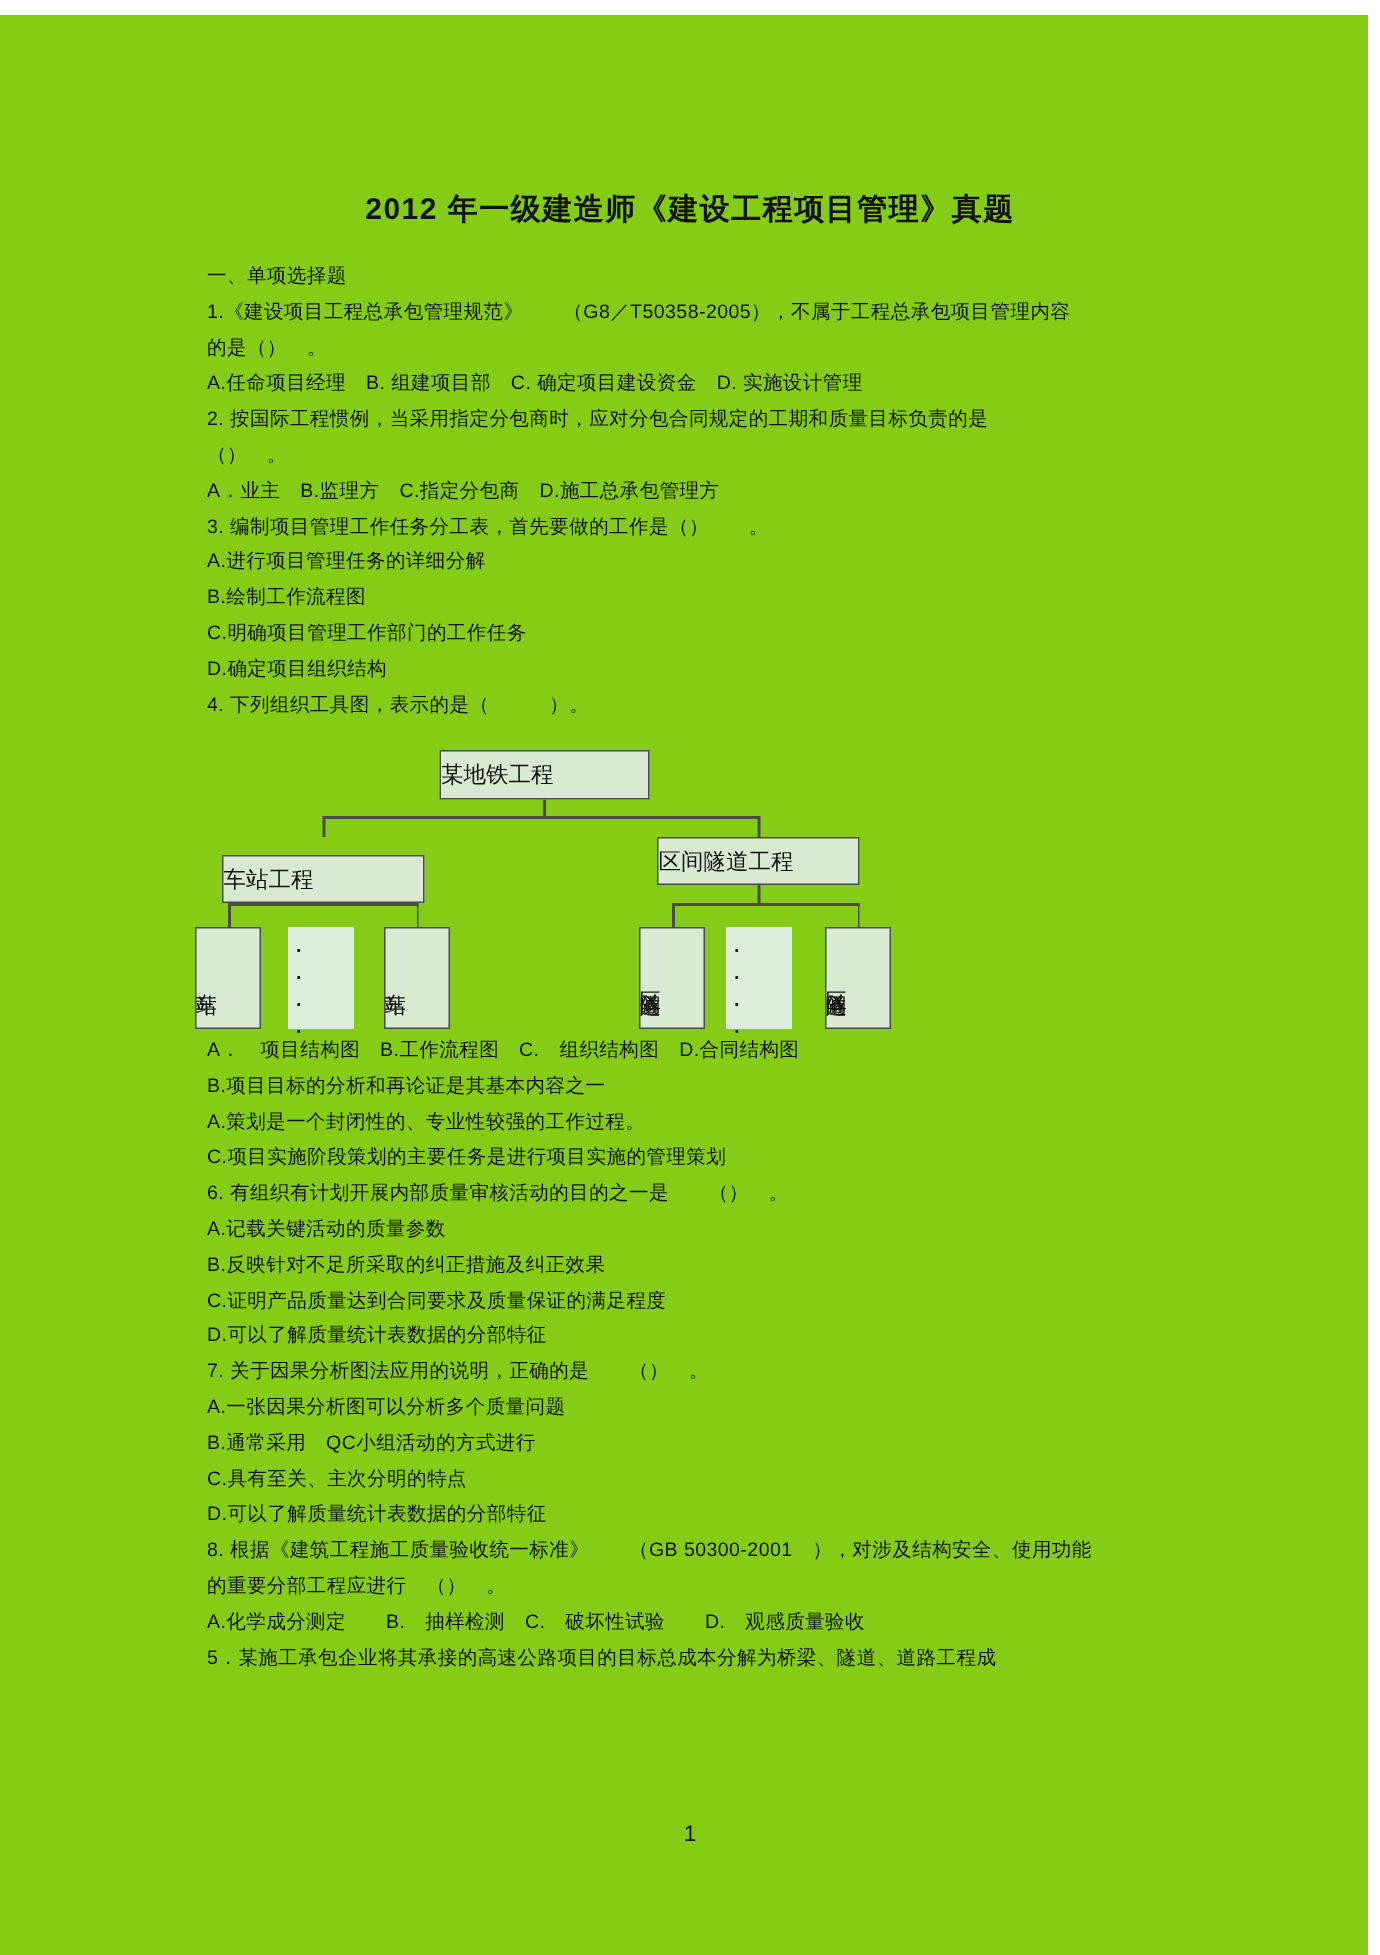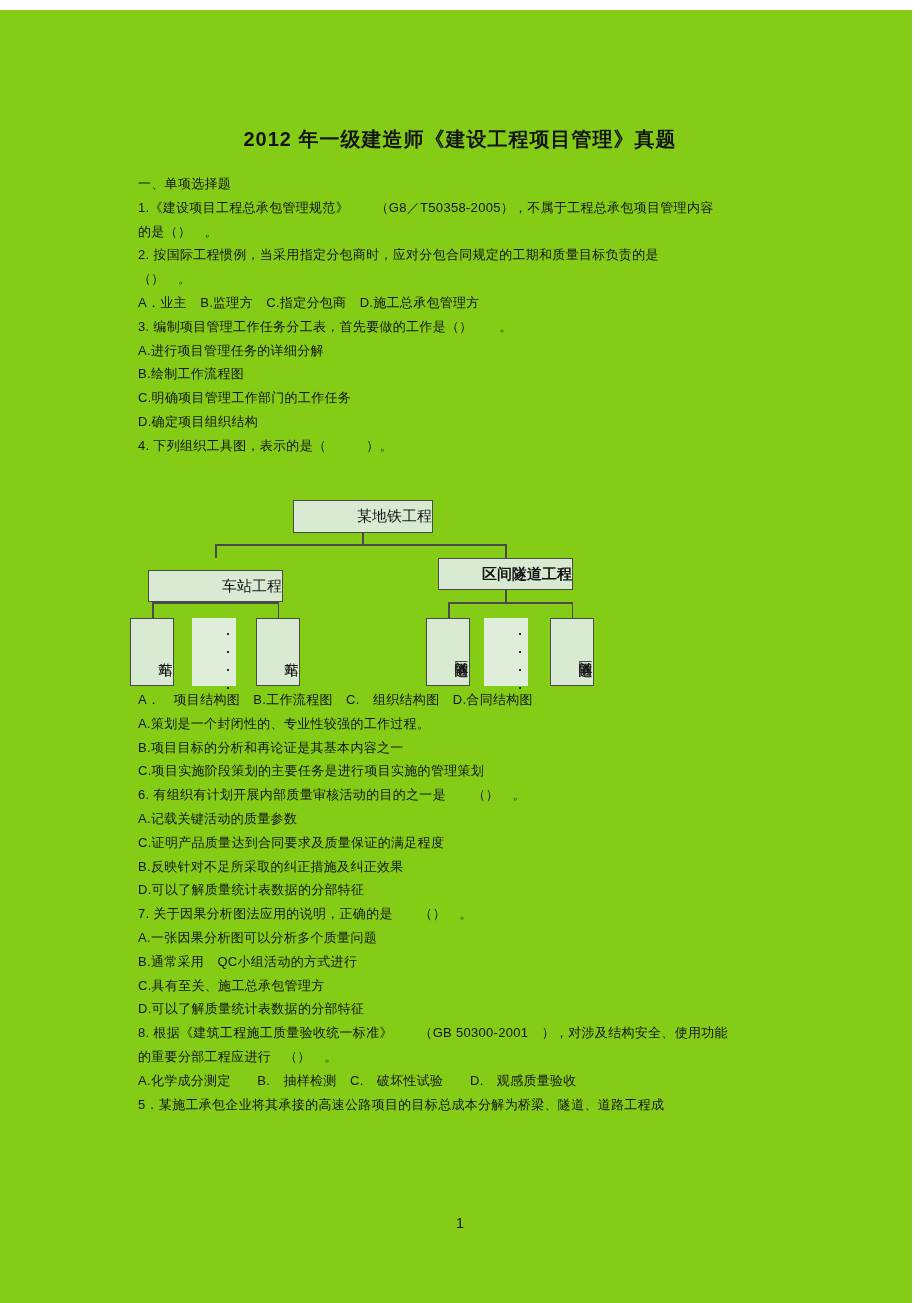--- a/index.html
+++ b/index.html
@@ -41,28 +41,28 @@
 
   
   .diagram { position: absolute; left: 0; top: 0; width: 920px; height: 700px; }
   .dbox {
     position: absolute;
     box-sizing: border-box;
     background: #d9ead3;
     border: 1.5px solid #4a4a4a;
     display: flex;
     align-items: center;
-    justify-content: flex-end;
+    justify-content: flex-start;
     font-size: 15px;
     color: #141414;
   }
   .dbox.noborder { border: none; background: #dfeeda; align-items: flex-start; }
   .root-box   { left: 293px; top: 490px; width: 140px; height: 33px; }
   .branch-left  { left: 148px; top: 560px; width: 135px; height: 32px; }
-  .branch-right { left: 438px; top: 548px; width: 135px; height: 32px; font-weight: bold; }
+  .branch-right { left: 438px; top: 548px; width: 135px; height: 32px; }
   .leaf { width: 44px; height: 68px; top: 608px; }
   .leaf-l1 { left: 130px; }
   .leaf-l2 { left: 192px; }
   .leaf-l3 { left: 256px; }
   .leaf-r1 { left: 426px; }
   .leaf-r2 { left: 484px; }
   .leaf-r3 { left: 550px; }
   .vtext {
     writing-mode: vertical-rl;
     text-orientation: upright;
@@ -95,20 +95,21 @@
 <body>
 
 <div class="page">
 
   <h1 class="title">2012 年一级建造师《建设工程项目管理》真题</h1>
 
   <div class="textblock top-block">
     <div class="line">一、单项选择题</div>
     <div class="line">1.《建设项目工程总承包管理规范》　　（G8／T50358-2005），不属于工程总承包项目管理内容</div>
     <div class="line">的是（）　。</div>
+    <div class="line">A.任命项目经理　B. 组建项目部　C. 确定项目建设资金　D. 实施设计管理</div>
     <div class="line">2. 按国际工程惯例，当采用指定分包商时，应对分包合同规定的工期和质量目标负责的是</div>
     <div class="line">（）　。</div>
     <div class="line">A．业主　B.监理方　C.指定分包商　D.施工总承包管理方</div>
     <div class="line">3. 编制项目管理工作任务分工表，首先要做的工作是（）　　。</div>
     <div class="line">A.进行项目管理任务的详细分解</div>
     <div class="line">B.绘制工作流程图</div>
     <div class="line">C.明确项目管理工作部门的工作任务</div>
     <div class="line">D.确定项目组织结构</div>
     <div class="line">4. 下列组织工具图，表示的是（　　　）。</div>
   </div>
@@ -157,32 +158,32 @@
     <div class="dbox noborder leaf leaf-r2">
       <span class="dots">····</span>
     </div>
     <div class="dbox leaf leaf-r3">
       <span class="vtext">区间隧道</span>
     </div>
   </div>
 
   <div class="textblock bottom-block">
     <div class="line">A．　项目结构图　B.工作流程图　C.　组织结构图　D.合同结构图</div>
+    <div class="line">B.项目目标的分析和再论证是其基本内容之一</div>
     <div class="line">A.策划是一个封闭性的、专业性较强的工作过程。</div>
-    <div class="line">B.项目目标的分析和再论证是其基本内容之一</div>
     <div class="line">C.项目实施阶段策划的主要任务是进行项目实施的管理策划</div>
     <div class="line">6. 有组织有计划开展内部质量审核活动的目的之一是　　（）　。</div>
     <div class="line">A.记载关键活动的质量参数</div>
+    <div class="line">B.反映针对不足所采取的纠正措施及纠正效果</div>
     <div class="line">C.证明产品质量达到合同要求及质量保证的满足程度</div>
-    <div class="line">B.反映针对不足所采取的纠正措施及纠正效果</div>
     <div class="line">D.可以了解质量统计表数据的分部特征</div>
     <div class="line">7. 关于因果分析图法应用的说明，正确的是　　（）　。</div>
     <div class="line">A.一张因果分析图可以分析多个质量问题</div>
     <div class="line">B.通常采用　QC小组活动的方式进行</div>
-    <div class="line">C.具有至关、施工总承包管理方</div>
+    <div class="line">C.具有至关、主次分明的特点</div>
     <div class="line">D.可以了解质量统计表数据的分部特征</div>
     <div class="line">8. 根据《建筑工程施工质量验收统一标准》　　（GB 50300-2001　），对涉及结构安全、使用功能</div>
     <div class="line">的重要分部工程应进行　（）　。</div>
     <div class="line">A.化学成分测定　　B.　抽样检测　C.　破坏性试验　　D.　观感质量验收</div>
     <div class="line">5．某施工承包企业将其承接的高速公路项目的目标总成本分解为桥梁、隧道、道路工程成</div>
   </div>
 
   <div class="page-number">1</div>
 
 </div>

